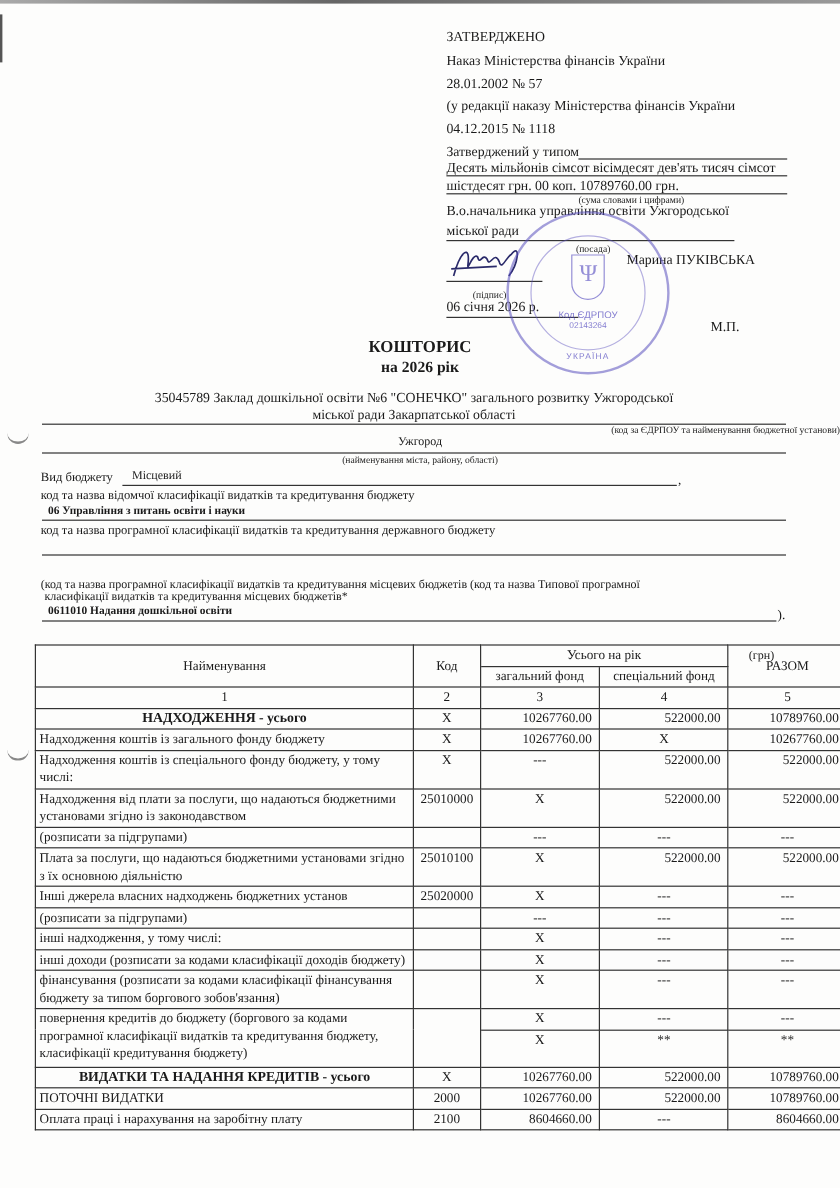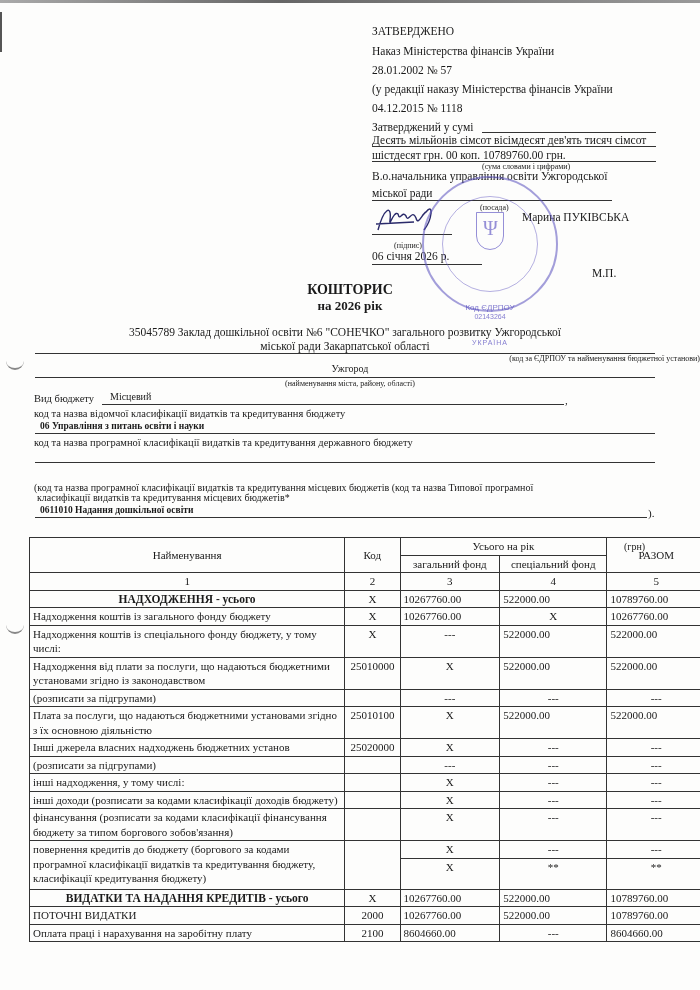--- a/index.html
+++ b/index.html
@@ -14,55 +14,55 @@
   .curl { position: absolute; left: 6px; width: 18px; height: 10px; border-bottom: 2px solid #888; border-radius: 0 0 12px 12px; }
 
   .approve { position: absolute; left: 372px; top: 0; width: 300px; font-size: 11.5px; line-height: 19.5px; }
   .approve .l { position: absolute; left: 0; white-space: nowrap; }
   .uline { position: absolute; border-bottom: 1px solid #333; }
   .small { font-size: 8px; position: absolute; white-space: nowrap; }
 
   .stamp { position: absolute; left: 422px; top: 176px; width: 136px; height: 136px; border-radius: 50%;
     border: 2px solid rgba(90,80,190,0.55); box-sizing: border-box; }
   .stamp .inner { position: absolute; left: 18px; top: 18px; width: 96px; height: 96px; border-radius: 50%; border: 1.5px solid rgba(90,80,190,0.45); box-sizing: border-box; }
-  .stamp .txt { position: absolute; width: 100%; text-align: center; color: rgba(80,70,190,0.7); font-family: "Liberation Sans", sans-serif; margin-top: 45px; }
+  .stamp .txt { position: absolute; width: 100%; text-align: center; color: rgba(80,70,190,0.7); font-family: "Liberation Sans", sans-serif; }
   .trident { position: absolute; left: 52px; top: 34px; width: 28px; height: 38px; border: 1.5px solid rgba(80,70,190,0.6); border-radius: 0 0 14px 14px; box-sizing: border-box; }
   .trident::after { content: "Ψ"; position: absolute; left: 6px; top: 4px; font-size: 20px; color: rgba(80,70,190,0.6); }
 
   .sig { position: absolute; left: 374px; top: 200px; width: 70px; height: 36px; }
 
   .title { position: absolute; left: 0; width: 700px; text-align: center; font-weight: bold; font-size: 14px; }
   .inst { position: absolute; left: 30px; width: 630px; text-align: center; font-weight: normal; font-size: 11.5px; line-height: 14px; }
 
   .field { position: absolute; font-size: 11px; white-space: nowrap; }
   .bold { font-weight: bold; }
 
   table.budget { position: absolute; left: 29px; top: 537px; width: 677px; border-collapse: collapse; font-size: 11px; }
   table.budget td { border: 1px solid #333; padding: 1px 3px; vertical-align: top; line-height: 14.5px; }
   table.budget td.c { text-align: center; }
-  table.budget td.r { padding-right: 6px; }
+  table.budget td.r { text-align: right; padding-right: 6px; }
   table.budget td.hdr { text-align: center; vertical-align: middle; }
   table.budget tr.b td.name { font-weight: bold; text-align: center; font-size: 11.5px; }
 </style>
 </head>
 <body>
 
 <div class="topbar"></div>
 <div class="leftedge"></div>
 <div class="curl" style="top:358px"></div>
 <div class="curl" style="top:622px"></div>
 
 <div class="approve">
   <div class="l" style="top:22px">ЗАТВЕРДЖЕНО</div>
   <div class="l" style="top:42px">Наказ Міністерства фінансів України</div>
   <div class="l" style="top:61px">28.01.2002 № 57</div>
   <div class="l" style="top:80px">(у редакції наказу Міністерства фінансів України</div>
   <div class="l" style="top:99px">04.12.2015  № 1118</div>
 
-  <div class="l" style="top:118px">Затверджений у сумі</div>
+  <div class="l" style="top:118px">Затверджений у типом</div>
   <div class="uline" style="left:110px; top:132px; width:174px"></div>
   <div class="l" style="top:131px">Десять мільйонів сімсот вісімдесят дев'ять тисяч сімсот</div>
   <div class="uline" style="left:0; top:146px; width:284px"></div>
   <div class="l" style="top:146px">шістдесят грн. 00 коп. 10789760.00 грн.</div>
   <div class="uline" style="left:0; top:161px; width:284px"></div>
   <div class="small" style="left:110px; top:157px">(сума словами і цифрами)</div>
 
   <div class="l" style="top:167px">В.о.начальника управління освіти Ужгородської</div>
   <div class="l" style="top:184px">міської ради</div>
   <div class="uline" style="left:0; top:200px; width:240px"></div>

